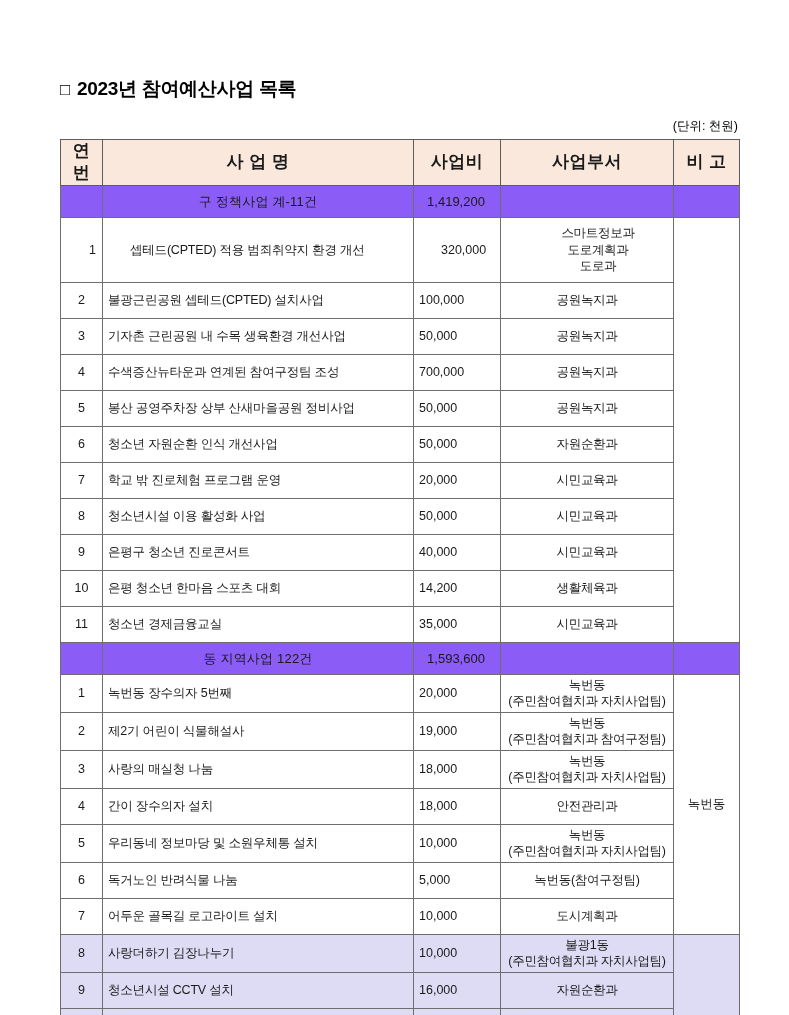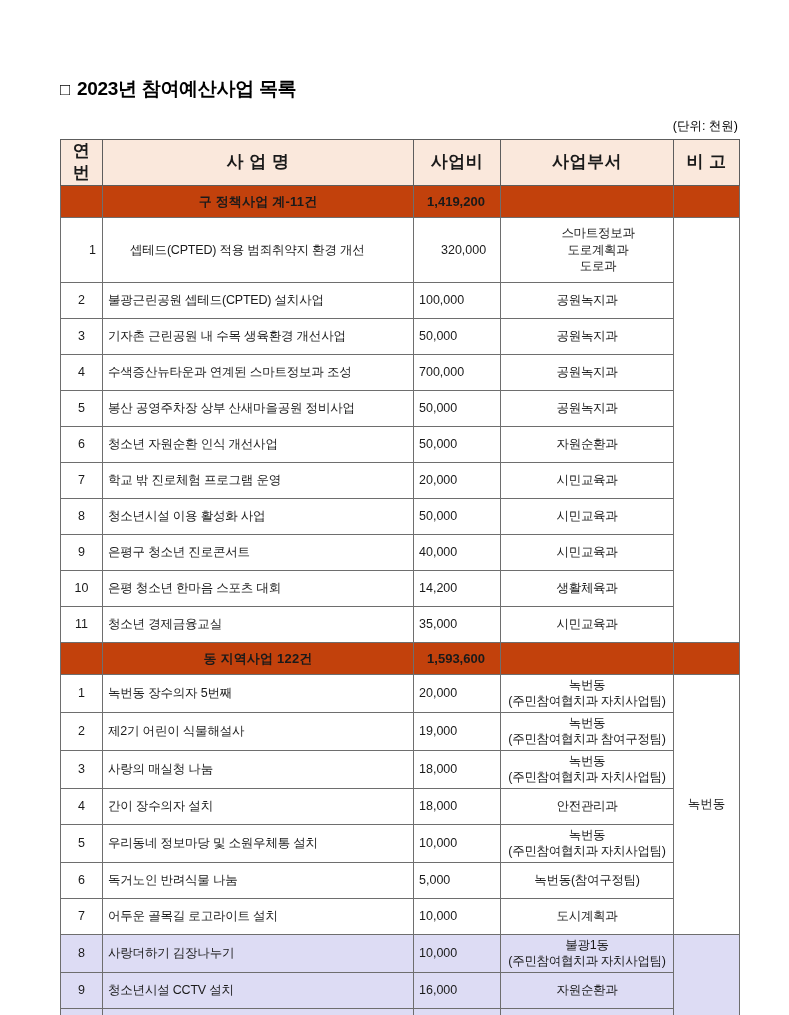--- a/index.html
+++ b/index.html
@@ -84,22 +84,22 @@
     text-align: center;
     font-weight: bold;
     font-size: 17px;
     height: 33px;
     letter-spacing: 0.5px;
     border-color: #5d5d5d;
   }
 
   
   tr.subtotal td {
-    background: #c2410c;
-    font-weight: bold;
+    background: #8b5cf6;
+    font-weight: normal;
     height: 31px;
     font-size: 13px;
     border-color: #6e6e6e;
   }
   tr.subtotal td.t-name { text-align: center; letter-spacing: 0.2px; }
   tr.subtotal td.t-cost { text-align: center; padding-right: 7px; }
 
   
   td.t-no   { text-align: center; }
   td.t-name { text-align: left; padding-left: 7px; letter-spacing: -0.2px; }
@@ -172,21 +172,21 @@
             <td class="t-dept">공원녹지과</td>
           </tr>
           <tr class="row-std">
             <td class="t-no">3</td>
             <td class="t-name">기자촌 근린공원 내 수목 생육환경 개선사업</td>
             <td class="t-cost">50,000</td>
             <td class="t-dept">공원녹지과</td>
           </tr>
           <tr class="row-std">
             <td class="t-no">4</td>
-            <td class="t-name">수색증산뉴타운과 연계된 스마트정보과 조성</td>
+            <td class="t-name">수색증산뉴타운과 연계된 참여구정팀 조성</td>
             <td class="t-cost">700,000</td>
             <td class="t-dept">공원녹지과</td>
           </tr>
           <tr class="row-std">
             <td class="t-no">5</td>
             <td class="t-name">봉산 공영주차장 상부 산새마을공원 정비사업</td>
             <td class="t-cost">50,000</td>
             <td class="t-dept">공원녹지과</td>
           </tr>
           <tr class="row-std">

